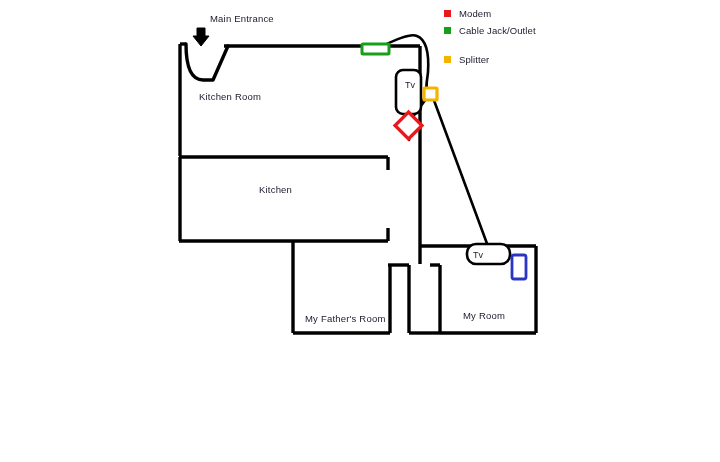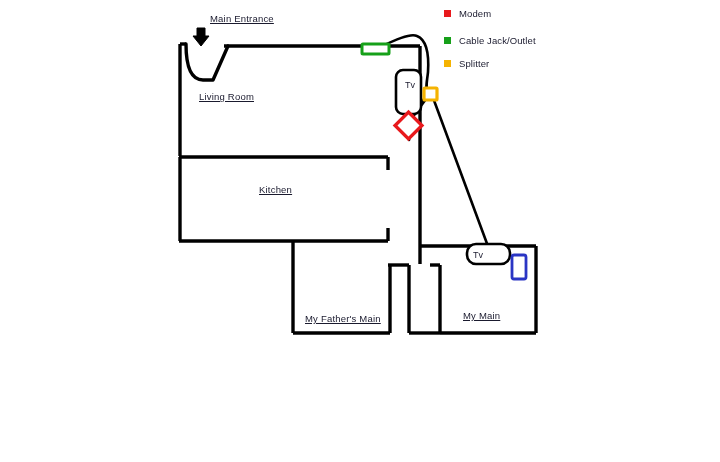--- a/index.html
+++ b/index.html
@@ -48,21 +48,20 @@
   }
   .legend-row.indent .legend-label {
     padding-left: 4px;
   }
   .room-label {
     position: absolute;
     font-size: 9.5px;
     color: #1a1a2e;
     white-space: nowrap;
     letter-spacing: 0.2px;
-    text-decoration: underline;
   }
   .device-label {
     position: absolute;
     font-size: 9px;
     color: #1a1a2e;
     white-space: nowrap;
     text-align: right;
   }
   #label-main-entrance { left: 210px; top: 13px; }
   #label-living-room   { left: 199px; top: 91px; }
@@ -156,29 +155,29 @@
     <rect x="512" y="255" width="14" height="24" rx="2" ry="2" fill="#ffffff" stroke="#2a35c4" stroke-width="2.8"></rect>
   </g>
 
 </svg>
 
 <div class="legend">
   <div class="legend-row">
     <span class="legend-swatch" style="background:#e8191c"></span>
     <span class="legend-label">Modem</span>
   </div>
-  <div class="legend-row" style="margin-top:12px">
+  <div class="legend-row" style="margin-top:2px">
     <span class="legend-swatch" style="background:#16a019"></span>
     <span class="legend-label">Cable Jack/Outlet</span>
   </div>
-  <div class="legend-row" style="margin-top:8px">
+  <div class="legend-row" style="margin-top:14px">
     <span class="legend-swatch" style="background:#f5b301"></span>
     <span class="legend-label">Splitter</span>
   </div>
 </div>
 
 <div class="room-label" id="label-main-entrance">Main Entrance</div>
-<div class="room-label" id="label-living-room">Living Room</div>
+<div class="room-label" id="label-living-room">Kitchen Room</div>
 <div class="room-label" id="label-kitchen">Kitchen</div>
-<div class="room-label" id="label-fathers-room">My Father's Main</div>
-<div class="room-label" id="label-my-room">My Main</div>
+<div class="room-label" id="label-fathers-room">My Father's Room</div>
+<div class="room-label" id="label-my-room">My Room</div>
 <div class="device-label" id="label-tv-living">Tv</div>
 <div class="device-label" id="label-tv-myroom">Tv</div>
 
 </body></html>

